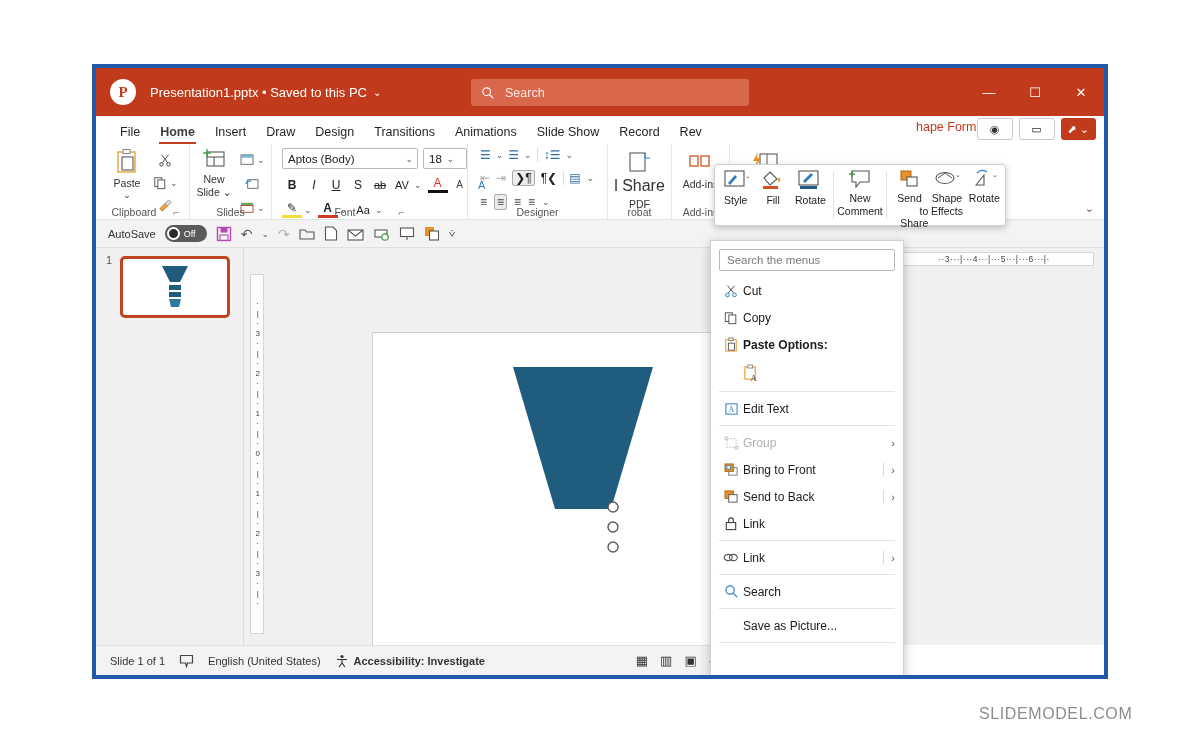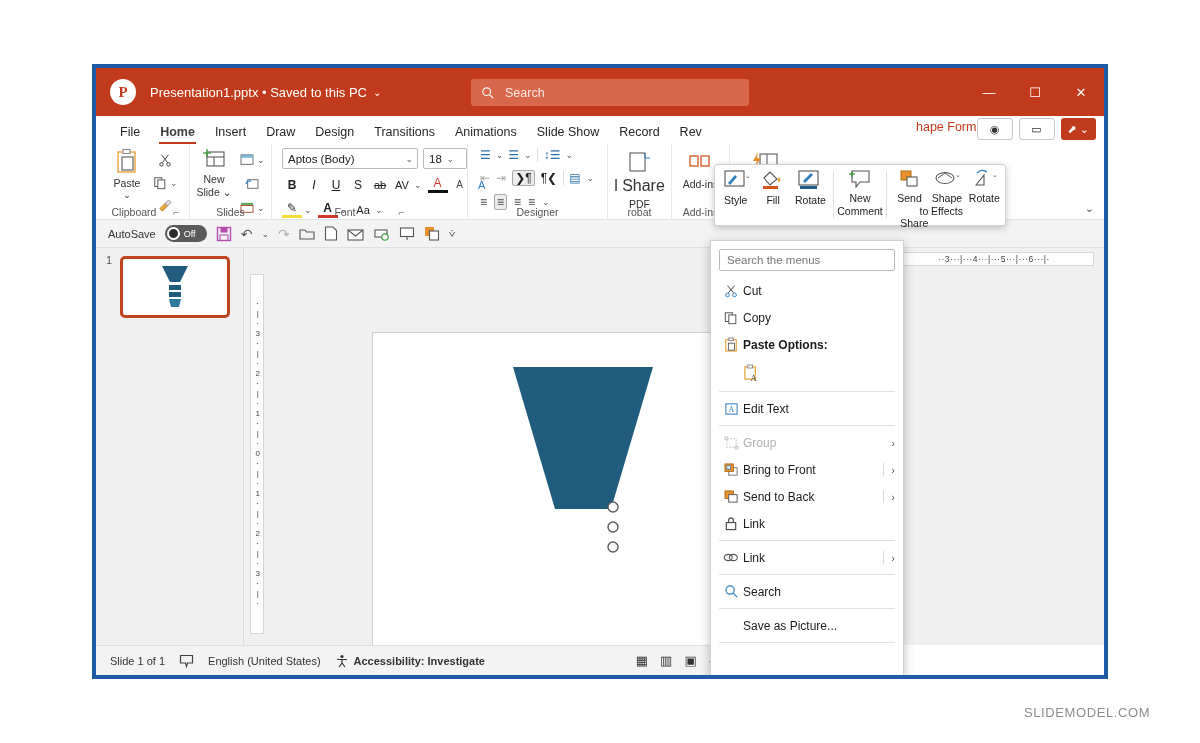--- a/index.html
+++ b/index.html
@@ -193,22 +193,22 @@
   }
   .mi .mic { width: 24px; display:flex; align-items:center; justify-content:center; flex:0 0 24px;}
   .mi .mlabel { flex: 1; white-space: nowrap; }
   .mi.bold .mlabel { font-weight: bold; }
   .mi.disabled { color: #b0b0b0; }
   .mi .arrow { font-size: 11px; color:#555; margin-right: 8px; }
   .mi .sepbar { width:1px; height:13px; background:#d8d8d8; margin-right:7px; }
   .msep { height:1px; background:#e2e2e2; margin: 3px 8px; }
   .pasteopt { height: 30px; display:flex; align-items:center; padding-left: 32px;}
   .watermark {
-    position:absolute; left: 1024px; top: 705px;
-    font-size: 13px; color:#8d8d8d; letter-spacing: .6px;
+    position:absolute; left: 979px; top: 705px;
+    font-size: 16px; color:#8d8d8d; letter-spacing: .6px;
   }
 </style>
 </head>
 <body>
 
 <div id="app">
 
   <div class="titlebar">
     <div class="pp-logo">P</div>
     <div class="doc-title">Presentation1.pptx  •  Saved to this PC</div>

